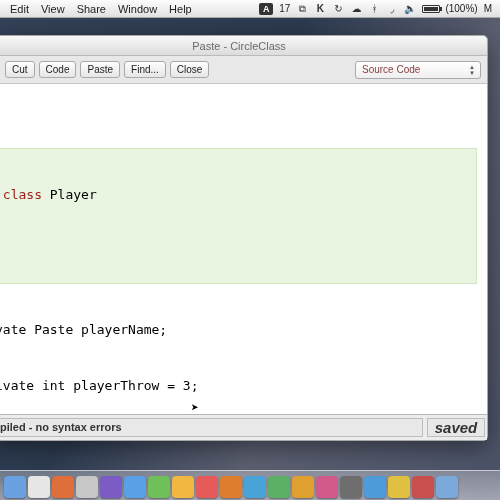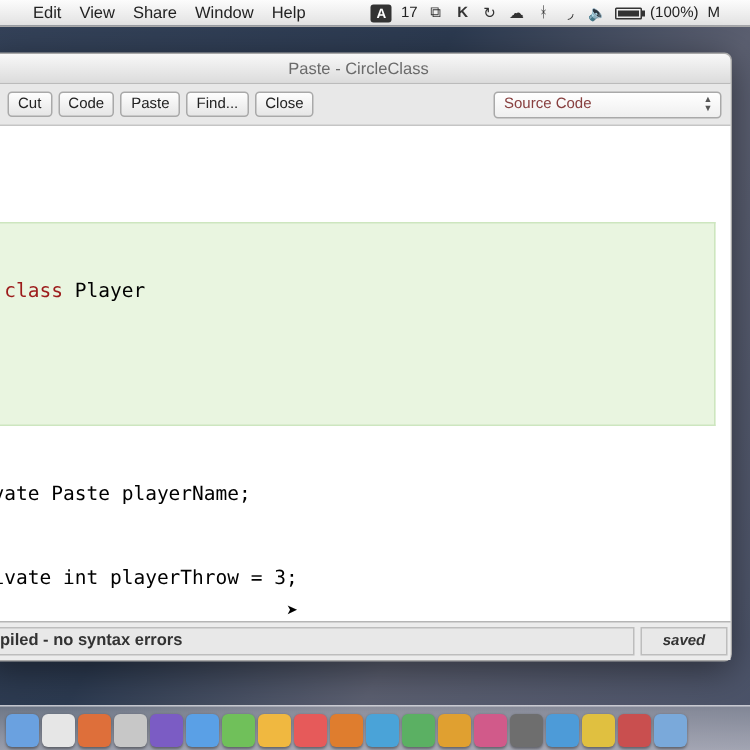--- a/index.html
+++ b/index.html
@@ -20,21 +20,21 @@
   }
   .menubar {
     position: relative;
     height: 18px;
     background: linear-gradient(#fcfcfc, #e2e2e2);
     border-bottom: 1px solid #aaa;
     display: flex;
     align-items: center;
     font-size: 11px;
     color: #222;
-    padding: 0 20px;
+    padding: 0 8px;
   }
   .menubar .left { display: flex; gap: 12px; padding-left: 2px; }
   .menubar .right { margin-left: auto; display: flex; align-items: center; gap: 6px; font-size: 10px; }
   .menubar .ico { width: 12px; height: 12px; display: inline-flex; align-items: center; justify-content: center; color: #333; }
   .battery { display: flex; align-items: center; gap: 5px; font-size: 10px; }
   .batt-icon { width: 18px; height: 8px; border: 1px solid #333; border-radius: 1px; position: relative; }
   .batt-icon::after { content: ""; position: absolute; right: -3px; top: 1px; width: 2px; height: 4px; background: #333; }
   .batt-fill { position: absolute; left: 1px; top: 1px; bottom: 1px; right: 1px; background: #333; }
 
   .window {
@@ -70,21 +70,21 @@
     background: linear-gradient(#fefefe, #e6e6e6);
     border: 1px solid #a9a9a9;
     border-radius: 3px;
     font-size: 10px;
     padding: 2px 6px;
     color: #222;
     cursor: pointer;
   }
   .source-select {
     margin-left: auto;
-    width: 152px;
+    width: 126px;
     height: 18px;
     background: linear-gradient(#ffffff, #efefef);
     border: 1px solid #a9a9a9;
     border-radius: 3px;
     font-size: 10px;
     color: #884040;
     padding: 0 16px 0 6px;
     line-height: 16px;
     position: relative;
   }
@@ -137,21 +137,21 @@
     font-size: 11px;
     font-weight: bold;
     color: #333;
     padding: 2px 6px;
   }
   .status-right {
     width: 58px;
     background: #e8e8e8;
     border: 1px solid #bdbdbd;
     margin: 3px 2px 3px 0;
-    font-size: 10px;
+    font-size: 15px;
     font-weight: bold;
     font-style: italic;
     color: #333;
     text-align: center;
     line-height: 18px;
   }
 
   .dock {
     position: absolute;
     bottom: 0;

